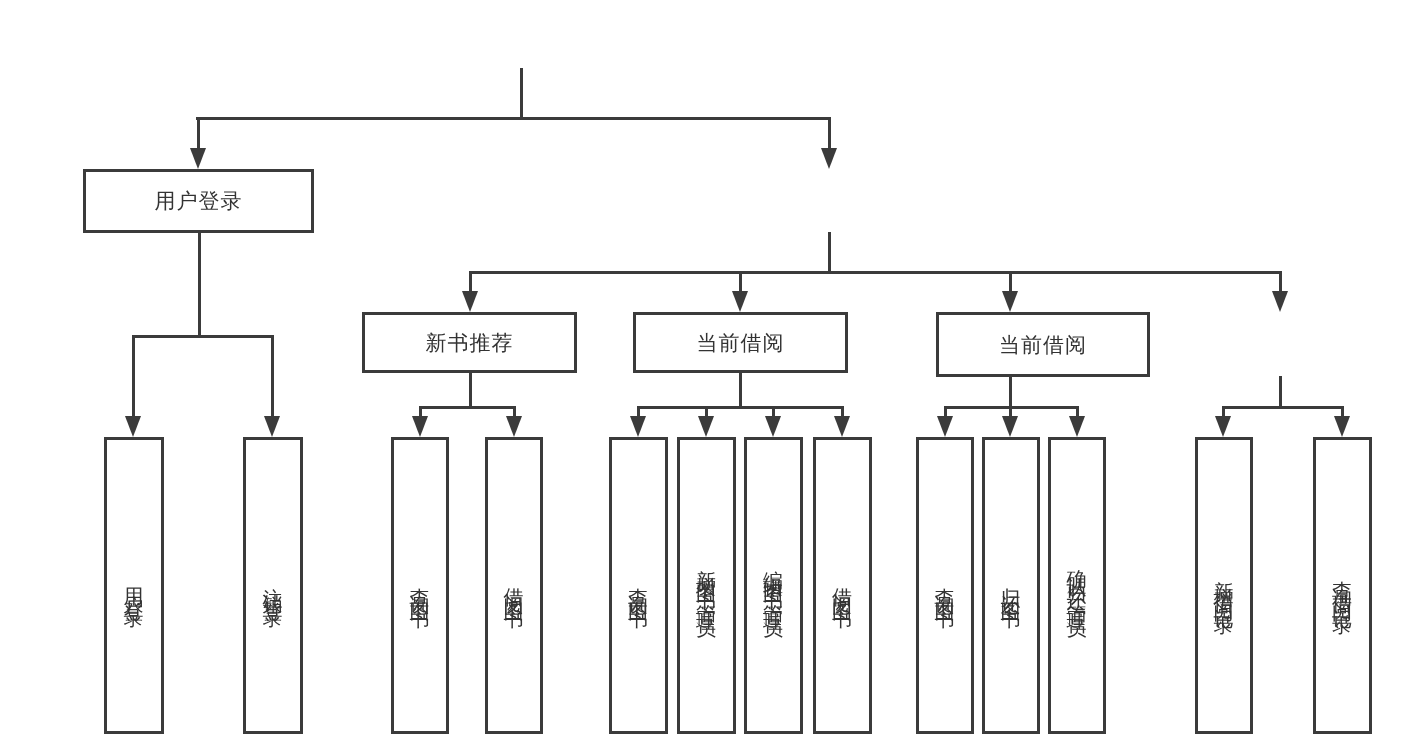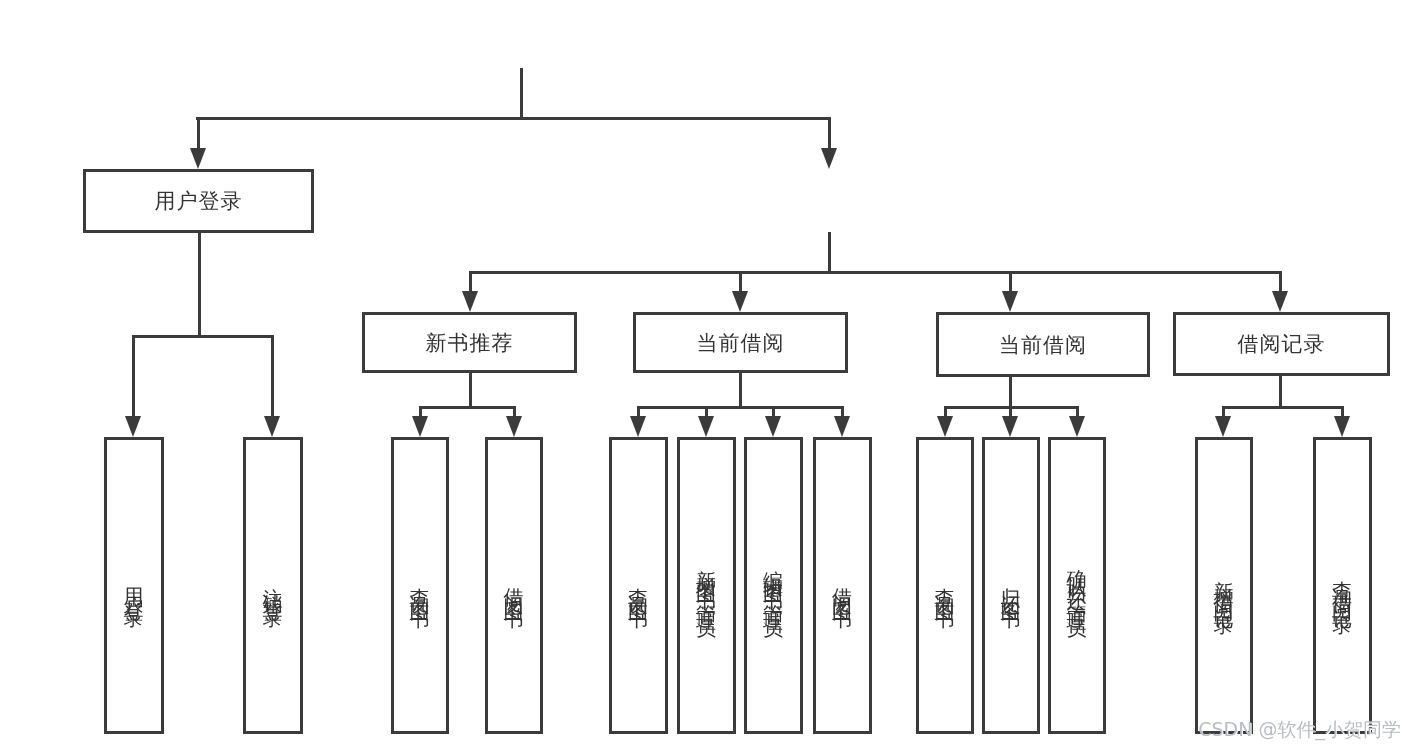--- a/index.html
+++ b/index.html
@@ -48,23 +48,20 @@
 
 
   <div class="box" style="left:362px;top:312px;width:215px;height:61px;">
     <span>新书推荐</span>
   </div>
   <div class="box" style="left:633px;top:312px;width:215px;height:61px;">
     <span>当前借阅</span>
   </div>
   <div class="box" style="left:936px;top:312px;width:214px;height:65px;font-family:Liberation Mono, monospace;">
     <span>当前借阅</span>
-  </div>
-  <div class="box" style="left:1173px;top:312px;width:217px;height:64px;">
-    <span>借阅记录</span>
   </div>
 
   <div class="box leaf" style="left:104px;top:437px;width:60px;height:297px;">
     <span>用户登录</span>
   </div>
   <div class="box leaf" style="left:243px;top:437px;width:60px;height:297px;">
     <span>注销登录</span>
   </div>
 
   <div class="box leaf" style="left:391px;top:437px;width:58px;height:297px;">
@@ -156,15 +153,14 @@
   <div class="vline" style="left:1076px;top:406px;height:12px;"></div>
   <div class="arrow" style="left:1069px;top:416px;"></div>
 
   <div class="vline" style="left:1279px;top:376px;height:33px;"></div>
   <div class="hline" style="left:1222px;top:406px;width:122px;"></div>
   <div class="vline" style="left:1222px;top:406px;height:12px;"></div>
   <div class="arrow" style="left:1215px;top:416px;"></div>
   <div class="vline" style="left:1341px;top:406px;height:12px;"></div>
   <div class="arrow" style="left:1334px;top:416px;"></div>
 
-  <div class="watermark">CSDN @软件_小贺同学</div>
 
 </div>
 
 </body></html>

